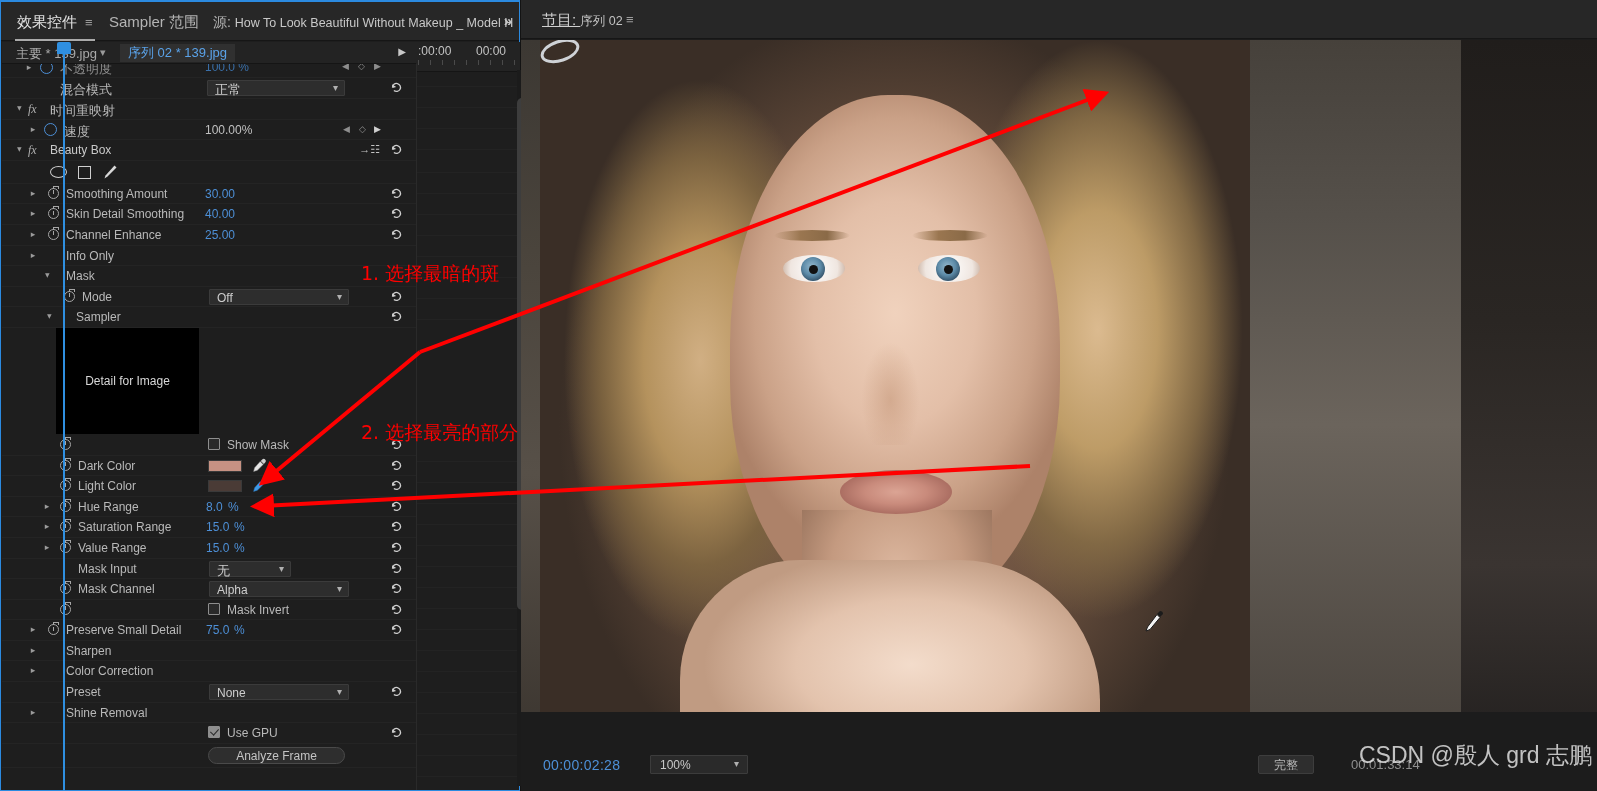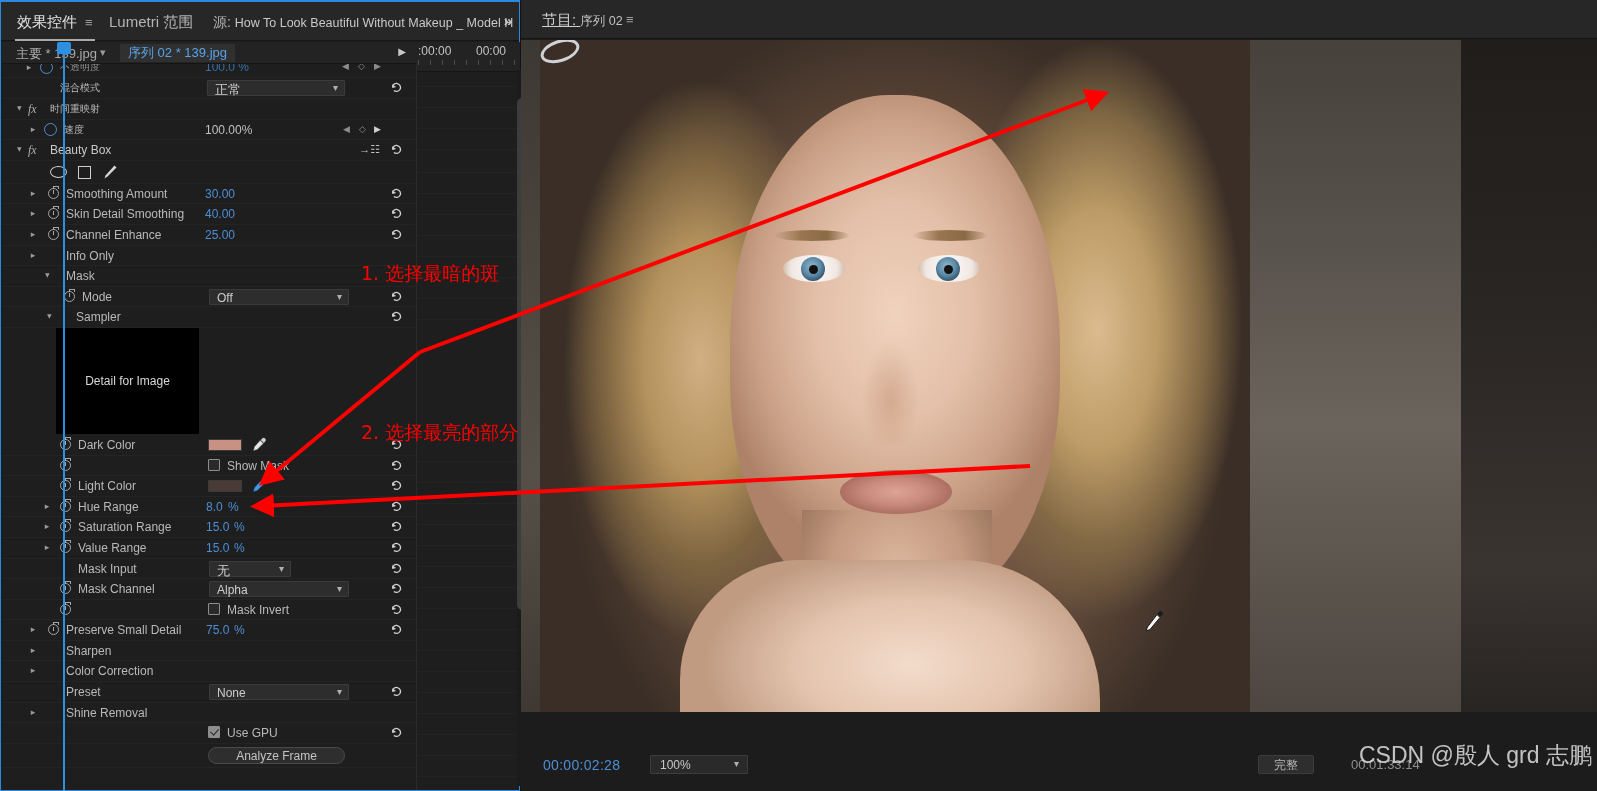--- a/index.html
+++ b/index.html
@@ -103,21 +103,21 @@
   }
   .stopwatch:before {
     content: ""; position: absolute; left: 3.5px; top: -3px;
     width: 4px; height: 2px; border: 1.2px solid #a6a6a6; border-bottom: none;
   }
   .stopwatch:after {
     content: ""; position: absolute; left: 4px; top: 1.5px;
     width: 1.2px; height: 4px; background: #a6a6a6;
   }
   .plabel { position: absolute; top: 3px; font-size: 12px; color: #b9b9b9; white-space: nowrap; }
-  .plabel.cjk { font-size: 10px; }
+  .plabel.cjk { font-size: 13px; }
   .pval { position: absolute; top: 3px; font-size: 12px; color: #4d8fd6; white-space: nowrap; }
   .pval.plain { color: #c0c0c0; }
   .reset {
     position: absolute; right: 13px; top: 3px; width: 13px; height: 13px;
     color: #cfcfcf; font-size: 13px; line-height: 13px; text-align: center;
   }
   .reset svg { display: block; }
   .dropdown {
     position: absolute; height: 16px; background: #2d2d2d;
     border: 1px solid #3b3b3b; border-radius: 1px; top: 2px;
@@ -331,21 +331,21 @@
 
 <div id="root">
 
   <div id="left-panel">
 
     <div id="panel-tabbar">
       <div class="tab active" id="tab-effect">
         <span class="cjk">效果控件</span><span class="hamb">≡</span>
       </div>
       <div class="tab" id="tab-lumetri">
-        <span class="cjk">Lumetri 范围</span>
+        <span class="cjk">Sampler 范围</span>
       </div>
       <div class="tab" id="tab-source">
         <span class="src-lbl">源</span><span class="src-lbl">:&nbsp;</span><span class="src-name">How To Look Beautiful Without Makeup _ Model H</span>
       </div>
       <div id="tab-overflow">»</div>
     </div>
 
     <div id="clipbar">
       <div id="clip-main">
         <span class="cjk">主要 * 139.jpg</span>
@@ -515,38 +515,38 @@
       </div>
 
       <div id="sampler-wrap">
         <div id="sampler-box">
           <span>Detail for Image</span>
         </div>
       </div>
 
       <div class="prow">
         <div class="stopwatch" style="left:58px"></div>
+        <div class="chk" style="left:206px"></div>
+        <div class="chklabel" style="left:225px">Show Mask</div>
+        <div class="reset">
+          <svg width="13" height="13" viewBox="0 0 13 13">
+              <path d="M2.5 6.5a4 4 0 1 1 1.4 3" fill="none" stroke="#cfcfcf" stroke-width="1.3"></path>
+              <path d="M2.0 3.2 L2.6 7 L6.2 6.0 Z" fill="#cfcfcf"></path>
+            </svg>
+        </div>
+      </div>
+
+      <div class="prow">
+        <div class="stopwatch" style="left:58px"></div>
         <div class="plabel" style="left:76px">Dark Color</div>
         <div class="swatch" id="dark-swatch" style="left: 206px; background: rgb(199, 146, 131);"></div>
         <svg class="dropper" style="left:249px" viewBox="0 0 16 16">
           <path d="M11.2 1.6 a2 2 0 0 1 3 3 l-1.4 1.4 -3-3 z" fill="#cfcfcf"></path>
           <path d="M9.2 3.4 l3 3 -6 6 -3.6 1 1-3.6 z" fill="#e6e6e6" stroke="#888" stroke-width=".5"></path>
         </svg>
-        <div class="reset">
-          <svg width="13" height="13" viewBox="0 0 13 13">
-              <path d="M2.5 6.5a4 4 0 1 1 1.4 3" fill="none" stroke="#cfcfcf" stroke-width="1.3"></path>
-              <path d="M2.0 3.2 L2.6 7 L6.2 6.0 Z" fill="#cfcfcf"></path>
-            </svg>
-        </div>
-      </div>
-
-      <div class="prow">
-        <div class="stopwatch" style="left:58px"></div>
-        <div class="chk" style="left:206px"></div>
-        <div class="chklabel" style="left:225px">Show Mask</div>
         <div class="reset">
           <svg width="13" height="13" viewBox="0 0 13 13">
               <path d="M2.5 6.5a4 4 0 1 1 1.4 3" fill="none" stroke="#cfcfcf" stroke-width="1.3"></path>
               <path d="M2.0 3.2 L2.6 7 L6.2 6.0 Z" fill="#cfcfcf"></path>
             </svg>
         </div>
       </div>
 
       <div class="prow">
         <div class="stopwatch" style="left:58px"></div>

